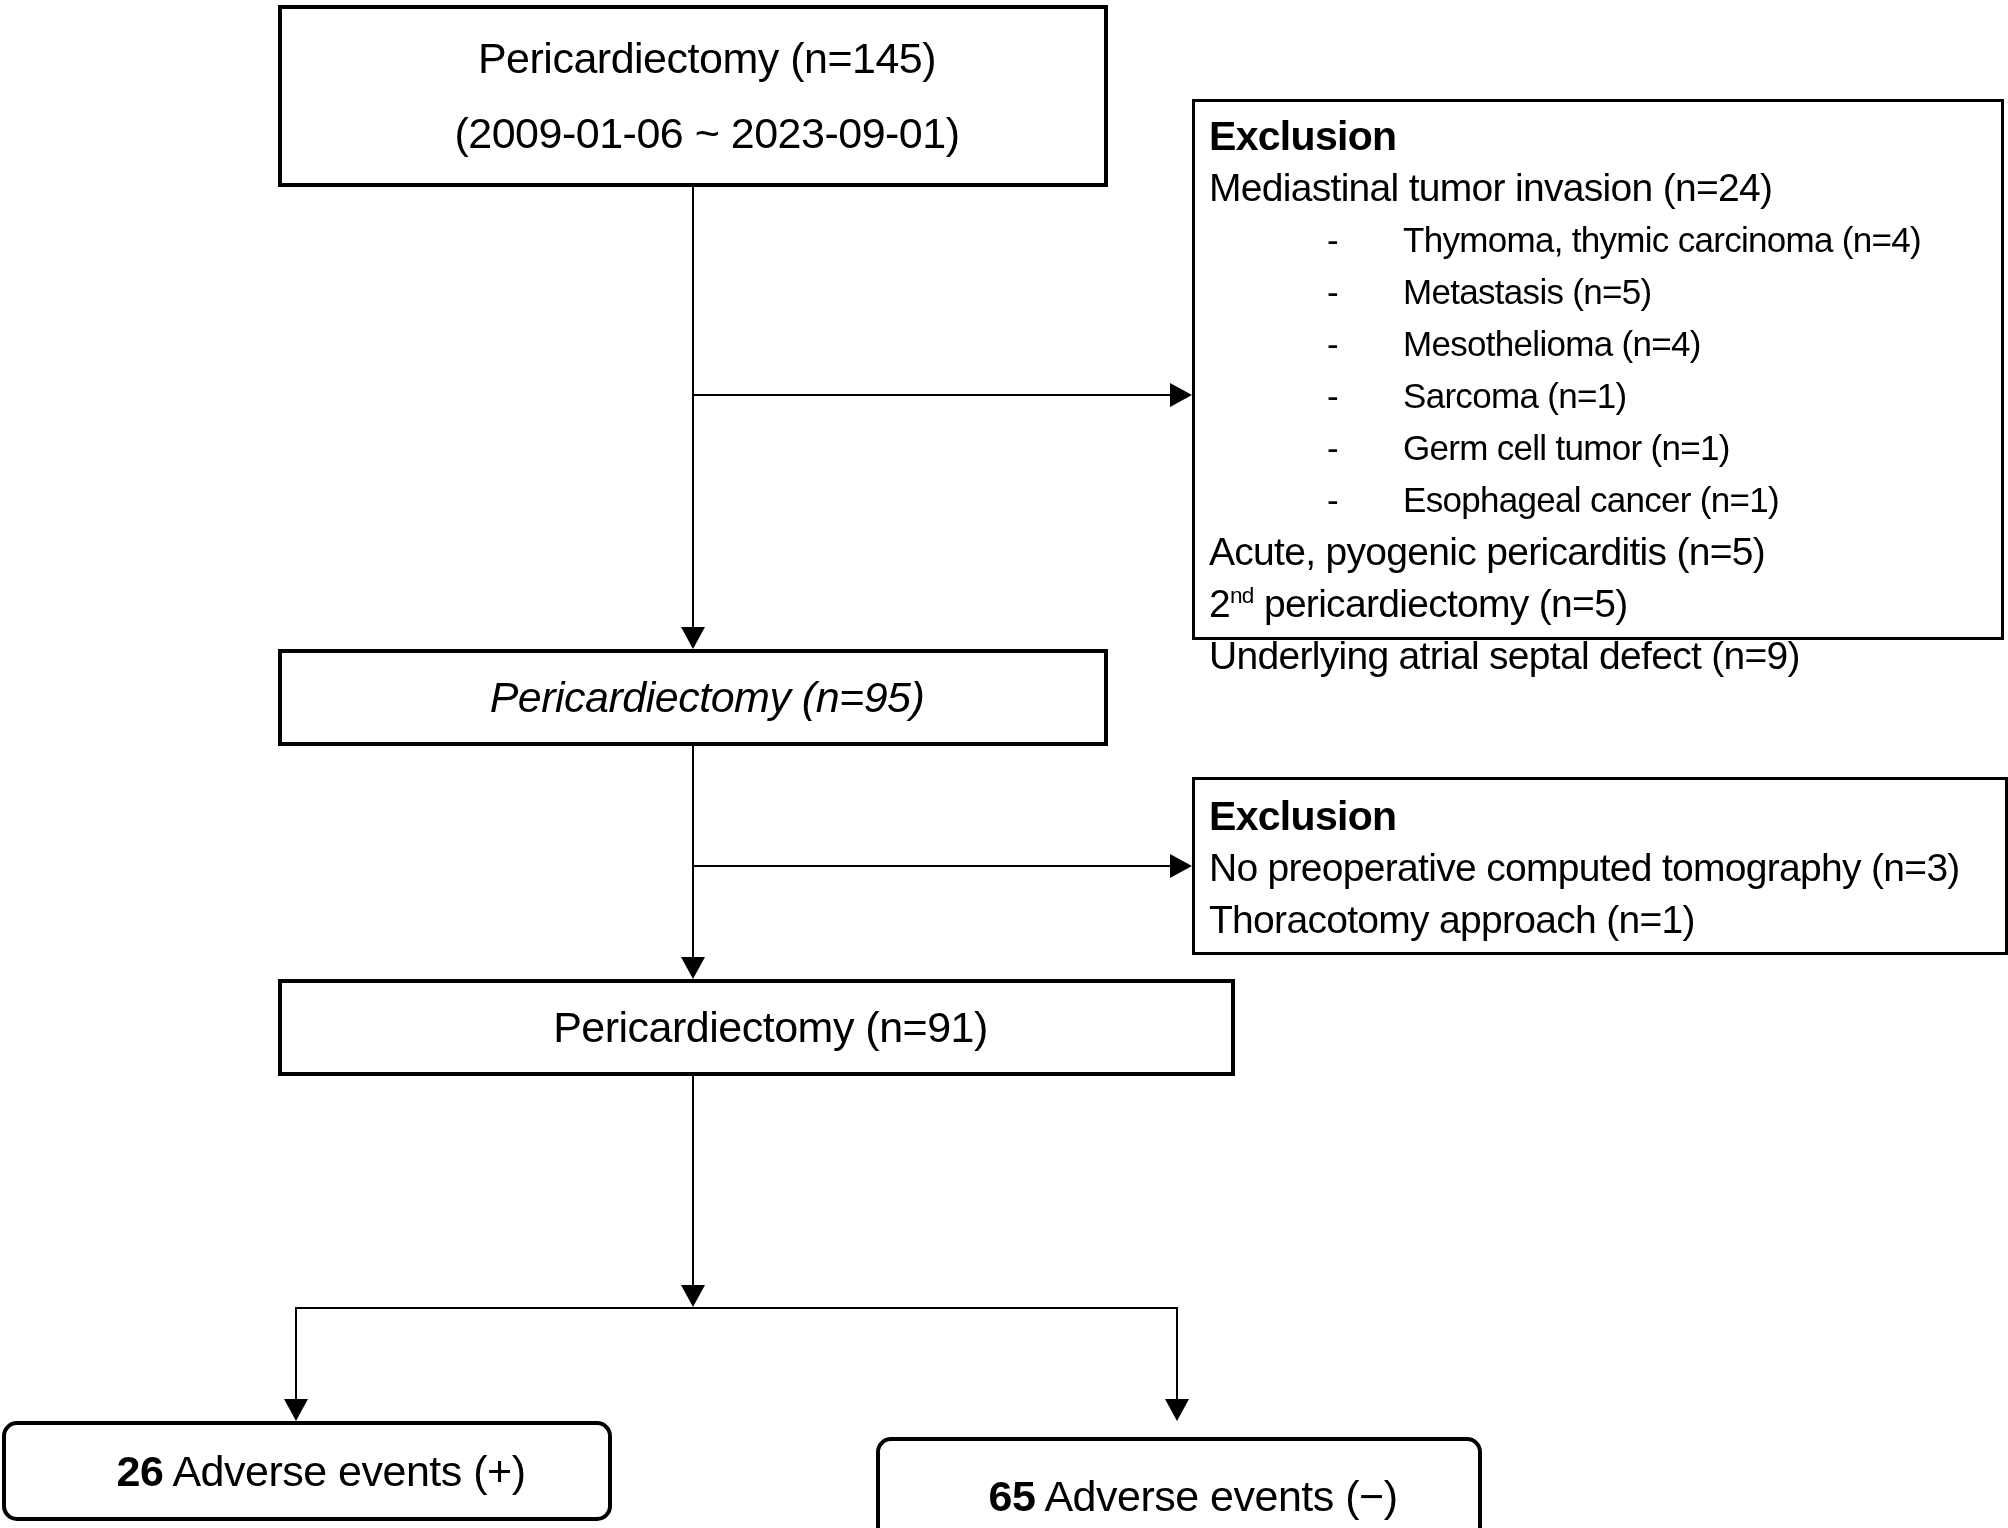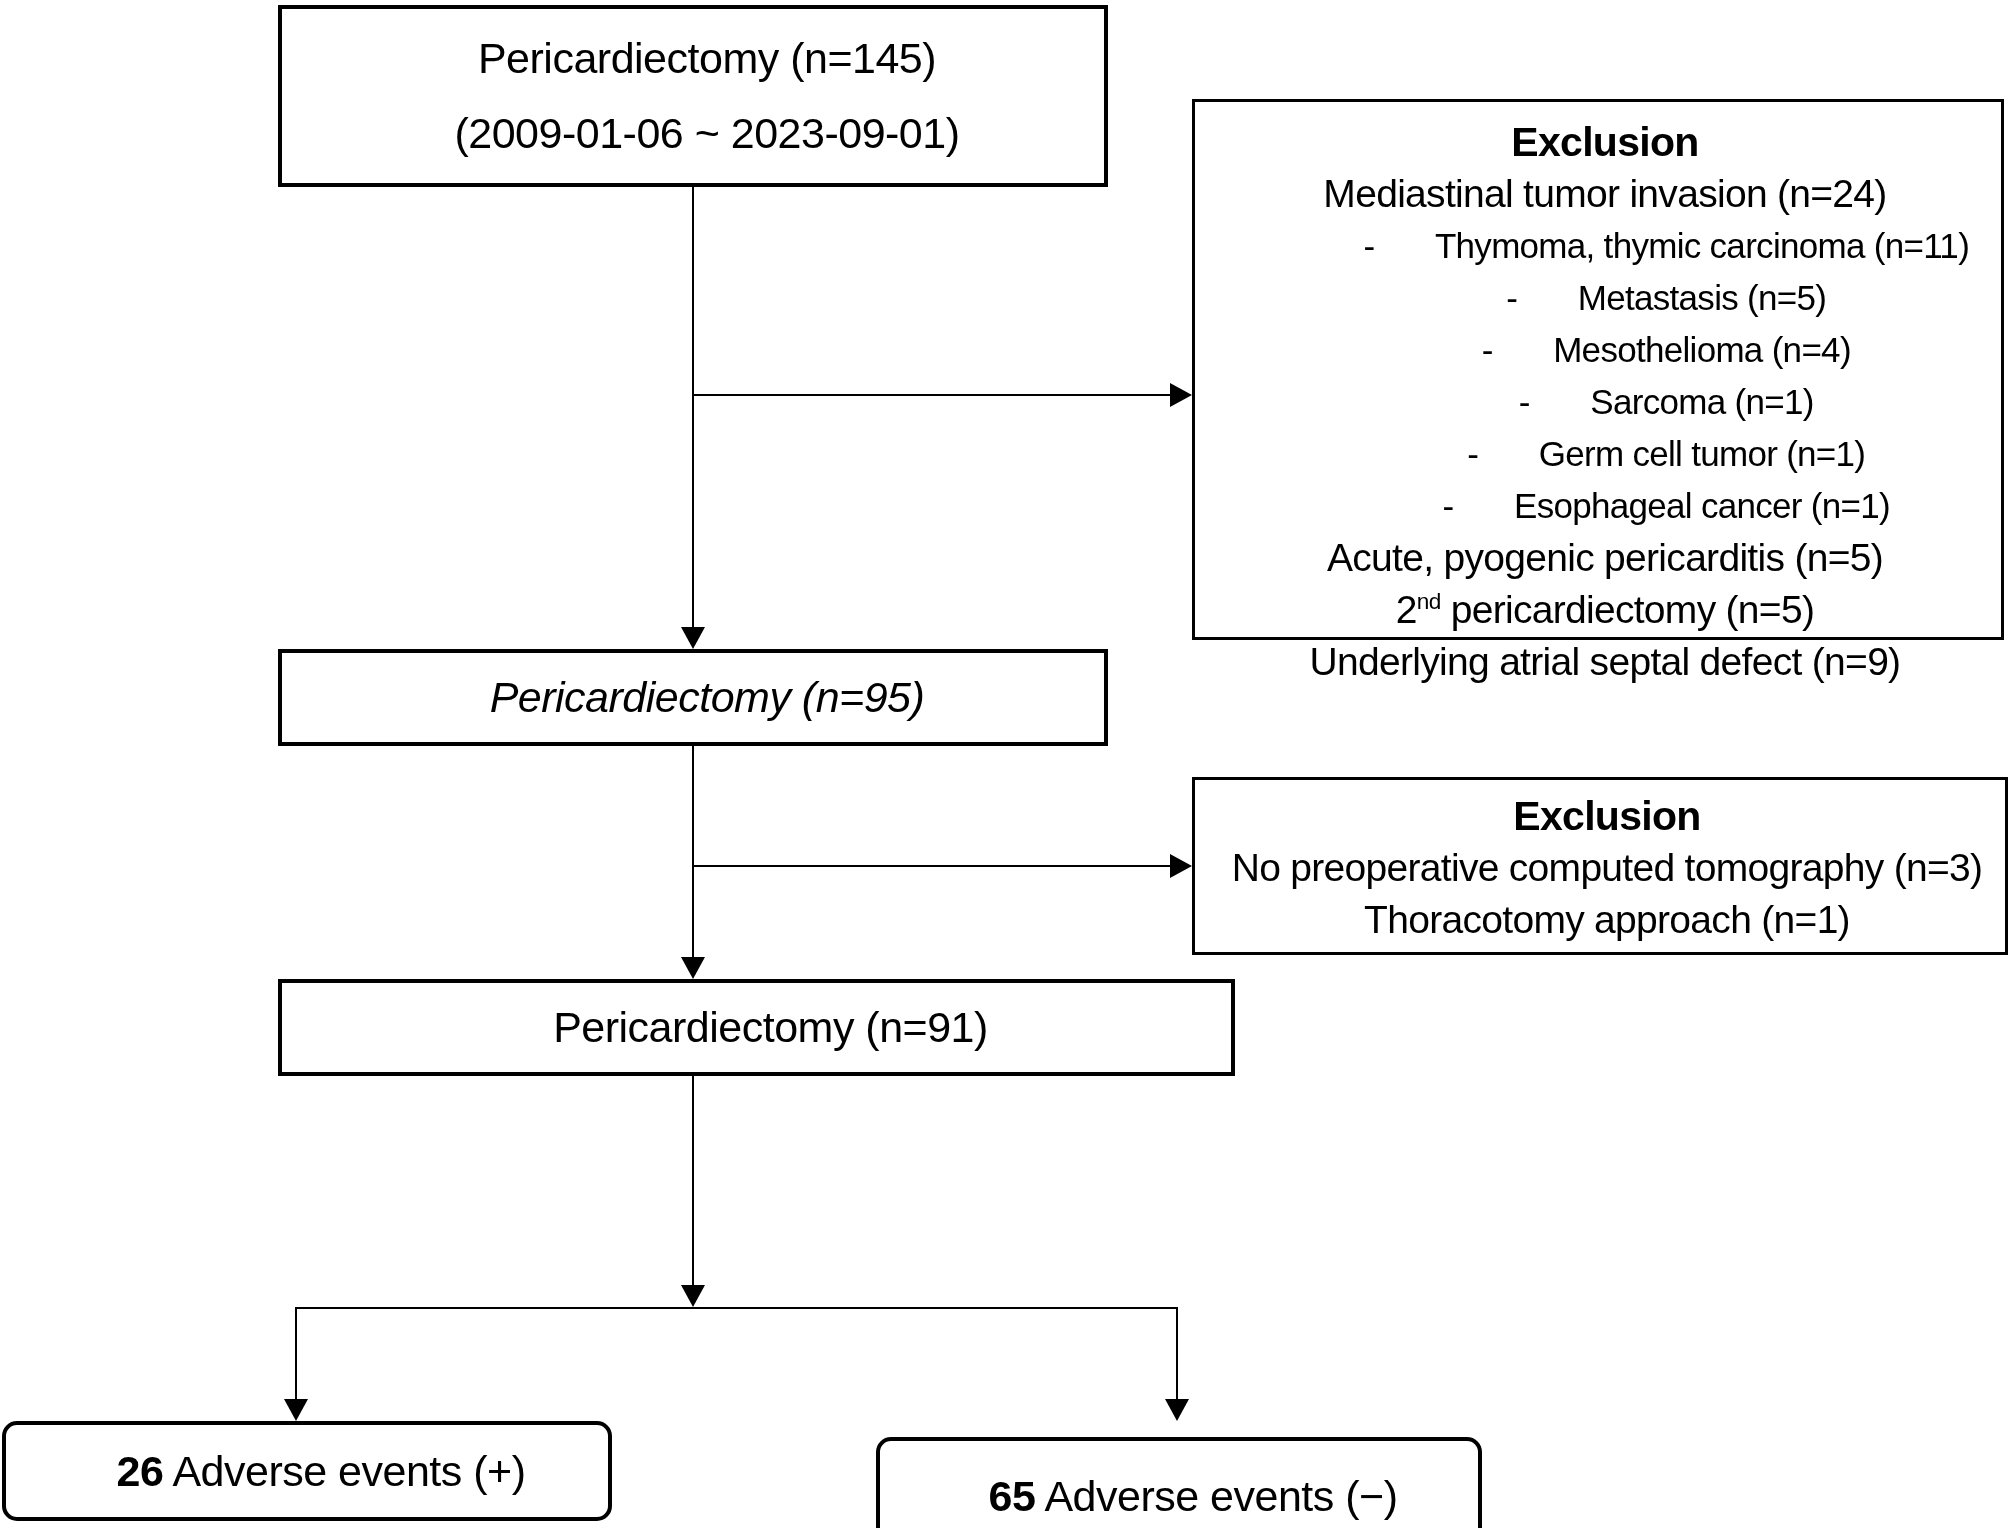--- a/index.html
+++ b/index.html
@@ -29,26 +29,25 @@
     display: flex;
     flex-direction: column;
     justify-content: space-evenly;
     align-items: center;
     text-align: center;
     font-size: 43px;
     letter-spacing: -0.5px;
   }
   .excl-box {
     border-width: 3px;
-    padding: 14px 0 0 14px;
+    padding: 8px 0 0 14px;
     font-size: 39px;
     line-height: 52px;
     letter-spacing: -0.7px;
     white-space: nowrap;
-    text-align: center;
   }
   .excl-heading { font-weight: bold; font-size: 41px; }
   .excl-sub {
     padding-left: 118px;
     font-size: 35px;
   }
   .excl-sub .dash {
     display: inline-block;
     width: 20px;
     margin-right: 56px;
@@ -100,21 +99,21 @@
 
   <div class="vline" style="left:692px; top:187px; height:440px;"></div>
   <div class="arrow-down" style="left:681px; top:627px;"></div>
 
   <div class="hline" style="left:693px; top:394px; width:477px;"></div>
   <div class="arrow-right" style="left:1170px; top:383px;"></div>
 
   <div class="box excl-box" style="left:1192px; top:99px; width:812px; height:541px;">
     <div class="excl-heading">Exclusion</div>
     <div>Mediastinal tumor invasion (n=24)</div>
-    <div class="excl-sub"><span class="dash">-</span><span>Thymoma, thymic carcinoma (n=11)</span></div>
+    <div class="excl-sub"><span class="dash">-</span><span>Thymoma, thymic carcinoma (n=4)</span></div>
     <div class="excl-sub"><span class="dash">-</span><span>Metastasis (n=5)</span></div>
     <div class="excl-sub"><span class="dash">-</span><span>Mesothelioma (n=4)</span></div>
     <div class="excl-sub"><span class="dash">-</span><span>Sarcoma (n=1)</span></div>
     <div class="excl-sub"><span class="dash">-</span><span>Germ cell tumor (n=1)</span></div>
     <div class="excl-sub"><span class="dash">-</span><span>Esophageal cancer (n=1)</span></div>
     <div>Acute, pyogenic pericarditis (n=5)</div>
     <div><span>2</span><sup class="ord">nd</sup><span> pericardiectomy (n=5)</span></div>
     <div>Underlying atrial septal defect (n=9)</div>
   </div>
 

